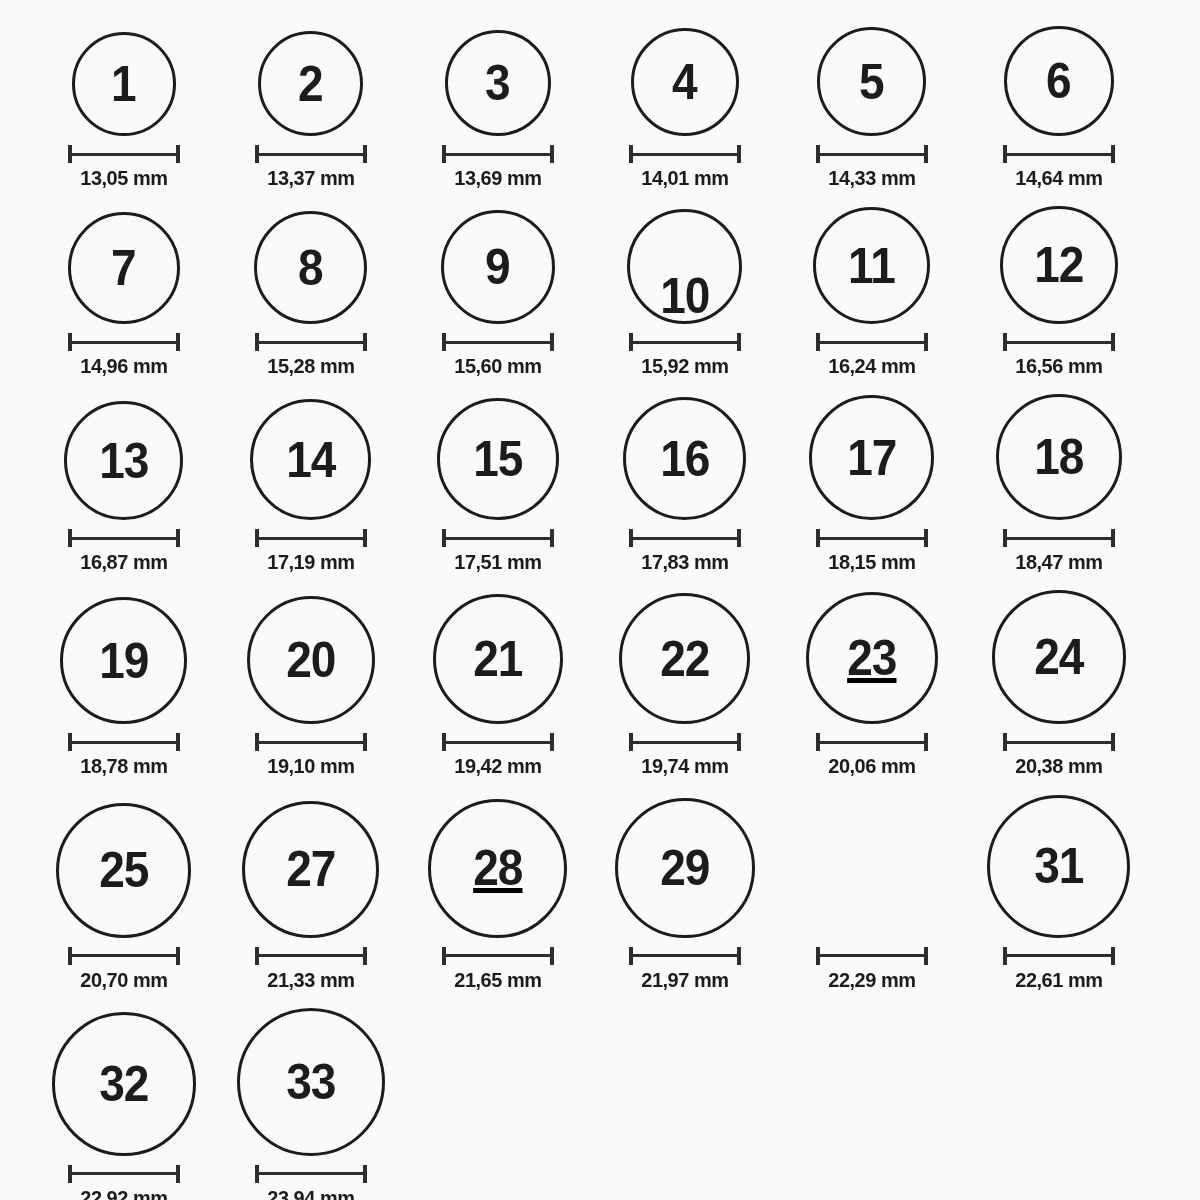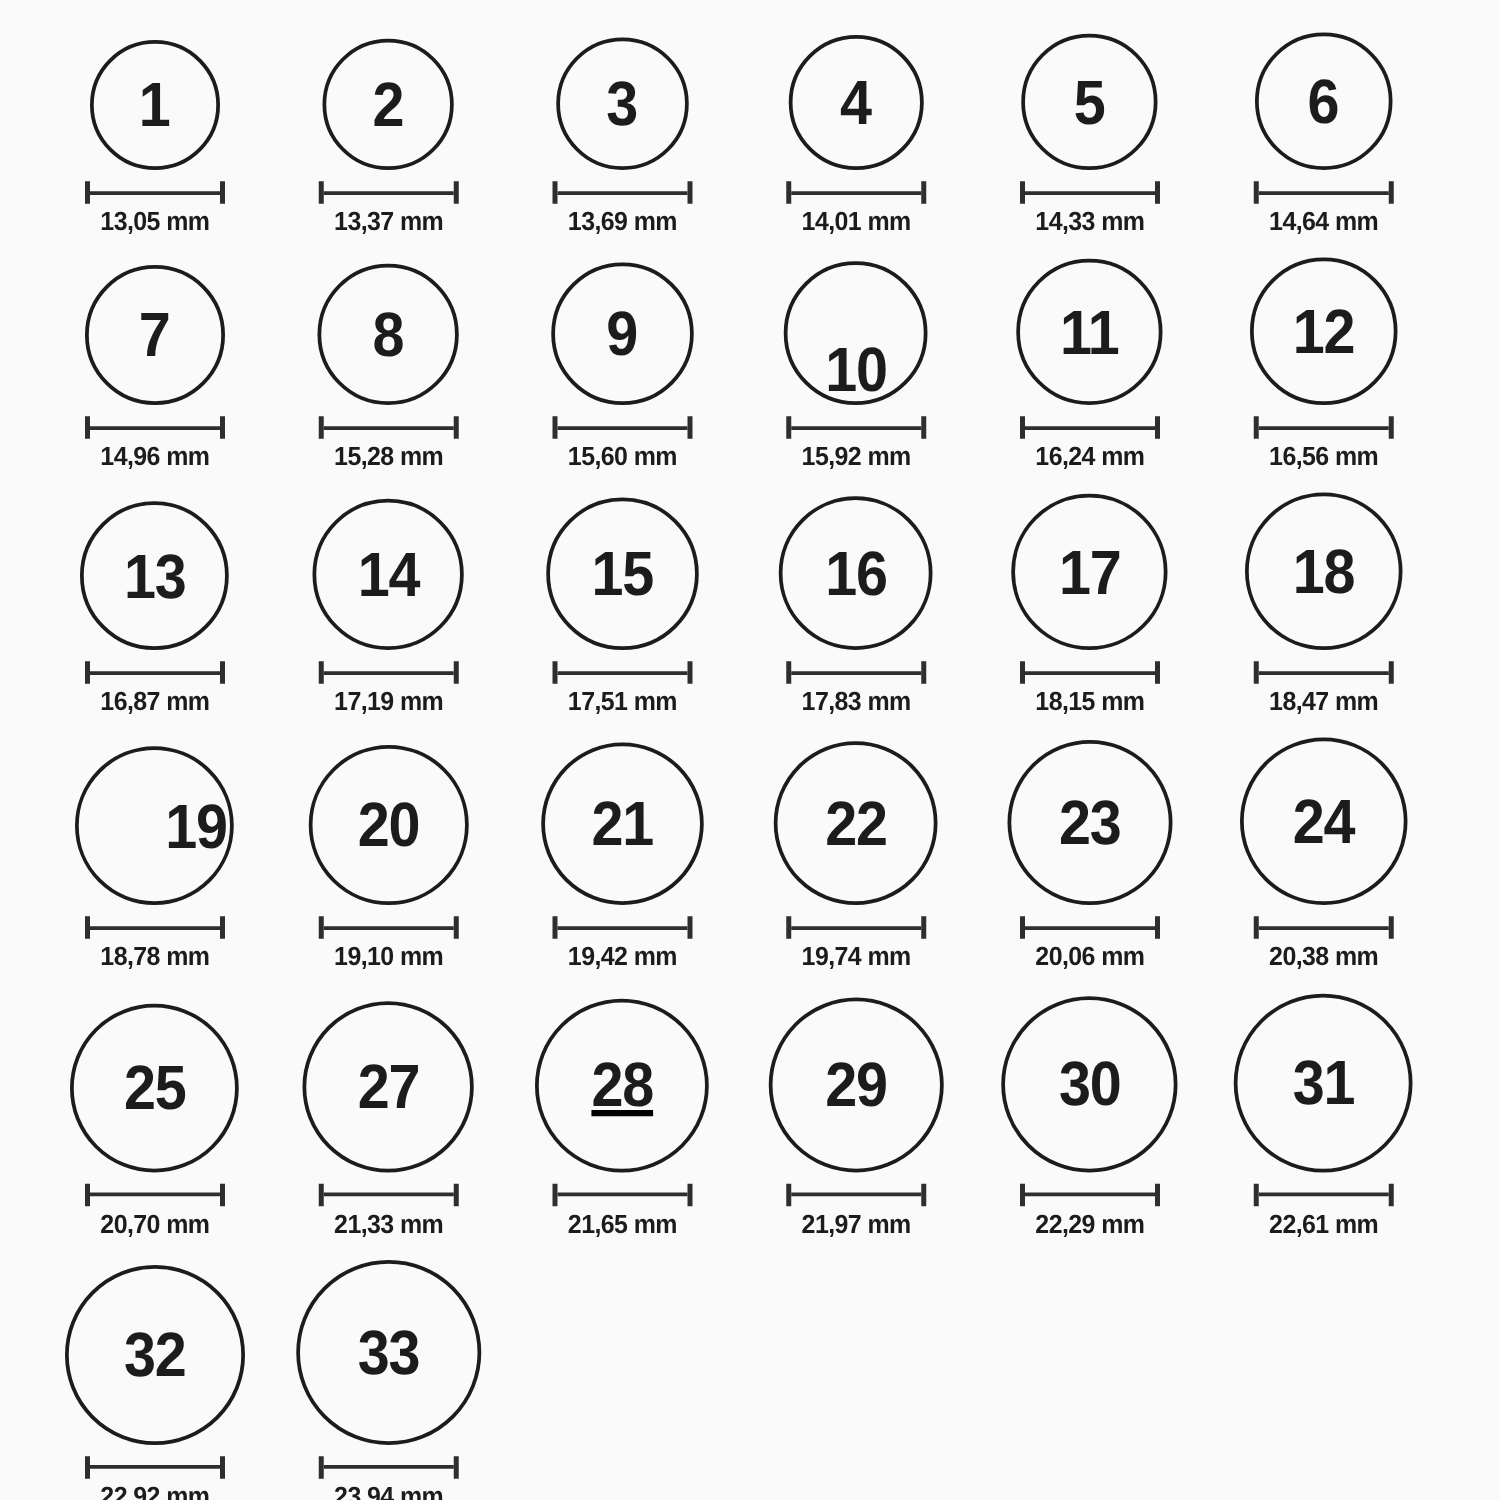--- a/index.html
+++ b/index.html
@@ -229,21 +229,21 @@
     <div class="ring-cell">
       <div class="ring-circle" style="width: 126px; height: 126px; border-color: rgb(28, 28, 28);">
         <span class="ring-number" style="color: rgb(28, 28, 28);">18</span>
       </div>
       <div class="measure-line" style="border-left-color: rgb(46, 46, 46); border-right-color: rgb(46, 46, 46);">
         <div class="measure-bar" style="background: rgb(46, 46, 46);"></div>
       </div>
       <div class="diameter-label" style="color: rgb(28, 28, 28);">18,47 mm</div>
     </div>
     <div class="ring-cell">
-      <div class="ring-circle" style="width: 127px; height: 127px; border-color: rgb(28, 28, 28); justify-content: flex-end;">
+      <div class="ring-circle" style="width: 127px; height: 127px; border-color: rgb(28, 28, 28);">
         <span class="ring-number" style="color: rgb(28, 28, 28);">19</span>
       </div>
       <div class="measure-line" style="border-left-color: rgb(46, 46, 46); border-right-color: rgb(46, 46, 46);">
         <div class="measure-bar" style="background: rgb(46, 46, 46);"></div>
       </div>
       <div class="diameter-label" style="color: rgb(28, 28, 28);">18,78 mm</div>
     </div>
     <div class="ring-cell">
       <div class="ring-circle" style="width: 128px; height: 128px; border-color: rgb(28, 28, 28);">
         <span class="ring-number" style="color: rgb(28, 28, 28);">20</span>
@@ -265,21 +265,21 @@
     <div class="ring-cell">
       <div class="ring-circle" style="width: 131px; height: 131px; border-color: rgb(28, 28, 28);">
         <span class="ring-number" style="color: rgb(28, 28, 28);">22</span>
       </div>
       <div class="measure-line" style="border-left-color: rgb(46, 46, 46); border-right-color: rgb(46, 46, 46);">
         <div class="measure-bar" style="background: rgb(46, 46, 46);"></div>
       </div>
       <div class="diameter-label" style="color: rgb(28, 28, 28);">19,74 mm</div>
     </div>
     <div class="ring-cell">
-      <div class="ring-circle" style="width: 132px; height: 132px; border-color: rgb(28, 28, 28);">
+      <div class="ring-circle" style="width: 132px; height: 132px; border-color: rgb(28, 28, 28); text-decoration: underline;">
         <span class="ring-number" style="color: rgb(28, 28, 28);">23</span>
       </div>
       <div class="measure-line" style="border-left-color: rgb(46, 46, 46); border-right-color: rgb(46, 46, 46);">
         <div class="measure-bar" style="background: rgb(46, 46, 46);"></div>
       </div>
       <div class="diameter-label" style="color: rgb(28, 28, 28);">20,06 mm</div>
     </div>
     <div class="ring-cell">
       <div class="ring-circle" style="width: 134px; height: 134px; border-color: rgb(28, 28, 28);">
         <span class="ring-number" style="color: rgb(28, 28, 28);">24</span>
@@ -319,23 +319,20 @@
     <div class="ring-cell">
       <div class="ring-circle" style="width: 140px; height: 140px; border-color: rgb(28, 28, 28);">
         <span class="ring-number" style="color: rgb(28, 28, 28);">29</span>
       </div>
       <div class="measure-line" style="border-left-color: rgb(46, 46, 46); border-right-color: rgb(46, 46, 46);">
         <div class="measure-bar" style="background: rgb(46, 46, 46);"></div>
       </div>
       <div class="diameter-label" style="color: rgb(28, 28, 28);">21,97 mm</div>
     </div>
     <div class="ring-cell">
-      <div class="ring-circle" style="width: 141px; height: 141px; border-color: rgb(28, 28, 28);">
-        <span class="ring-number" style="color: rgb(28, 28, 28);">30</span>
-      </div>
       <div class="measure-line" style="border-left-color: rgb(46, 46, 46); border-right-color: rgb(46, 46, 46);">
         <div class="measure-bar" style="background: rgb(46, 46, 46);"></div>
       </div>
       <div class="diameter-label" style="color: rgb(28, 28, 28);">22,29 mm</div>
     </div>
     <div class="ring-cell">
       <div class="ring-circle" style="width: 143px; height: 143px; border-color: rgb(28, 28, 28);">
         <span class="ring-number" style="color: rgb(28, 28, 28);">31</span>
       </div>
       <div class="measure-line" style="border-left-color: rgb(46, 46, 46); border-right-color: rgb(46, 46, 46);">

